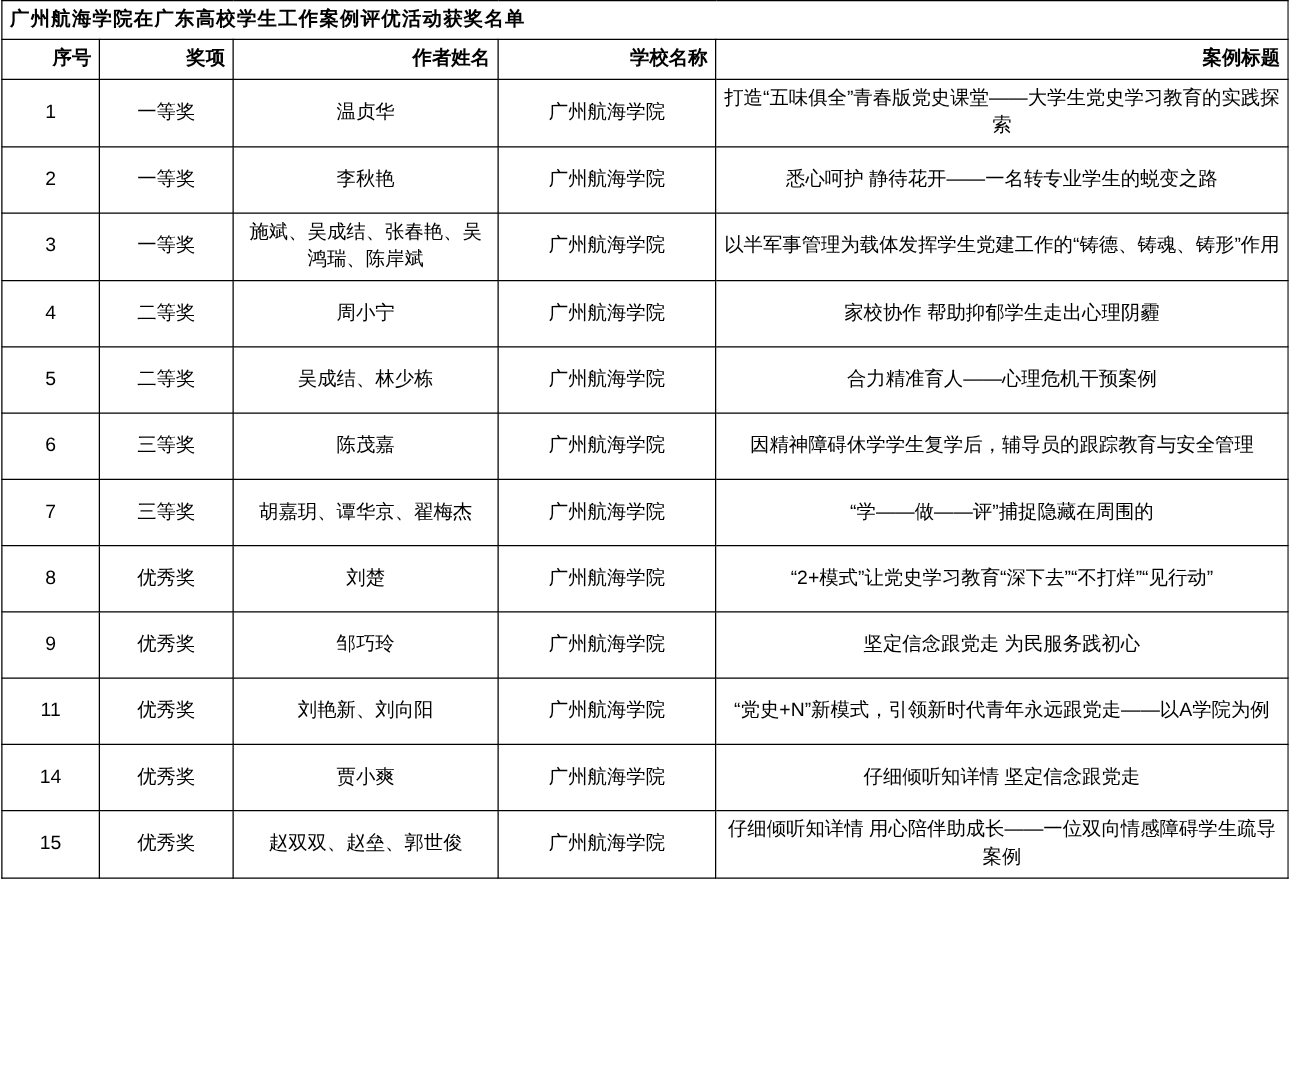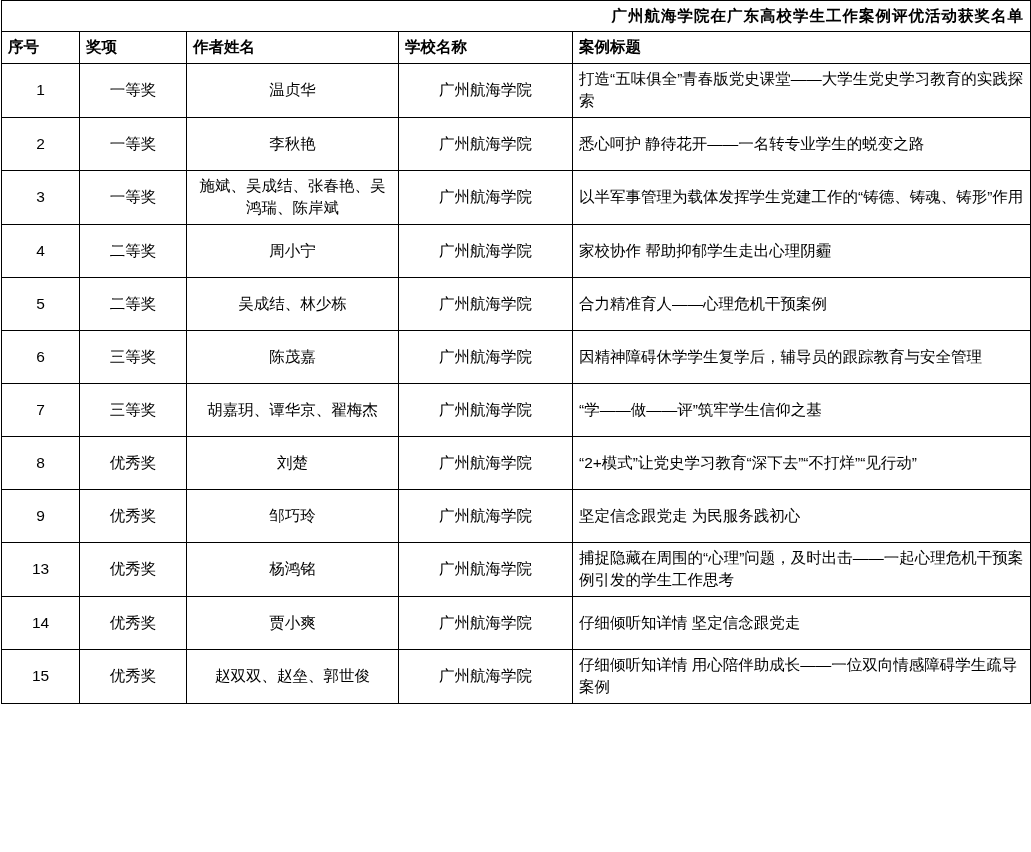--- a/index.html
+++ b/index.html
@@ -28,39 +28,39 @@
   table.award-table td,
   table.award-table th {
     border: 1px solid #000000;
     padding: 4px 6px;
     vertical-align: middle;
     font-size: 15.5px;
     line-height: 1.45;
   }
   .title-cell {
     border: 1px solid #000000;
-    text-align: right;
+    text-align: left;
     font-size: 21px;
     font-weight: bold;
     letter-spacing: 1px;
     padding: 9px 4px 10px 4px;
-    font-family: Liberation Sans, sans-serif;
+    font-family: Liberation Mono, monospace;
   }
   thead th {
-    text-align: left;
+    text-align: right;
     font-weight: bold;
     font-size: 16.5px;
     padding-top: 9px;
     padding-bottom: 9px;
   }
   td.c-index, td.c-award, td.c-author, td.c-school {
     text-align: center;
   }
   td.c-title {
-    text-align: left;
+    text-align: center;
     padding-left: 8px;
     padding-right: 6px;
   }
   col.w-index   { width: 78px; }
   col.w-award   { width: 107px; }
   col.w-author  { width: 212px; }
   col.w-school  { width: 174px; }
   col.w-title   { width: 458px; }
   tr.row-tall td { height: 44px; }
 </style>
@@ -129,42 +129,42 @@
         <td class="c-award">三等奖</td>
         <td class="c-author">陈茂嘉</td>
         <td class="c-school">广州航海学院</td>
         <td class="c-title">因精神障碍休学学生复学后，辅导员的跟踪教育与安全管理</td>
       </tr>
       <tr class="row-tall">
         <td class="c-index">7</td>
         <td class="c-award">三等奖</td>
         <td class="c-author">胡嘉玥、谭华京、翟梅杰</td>
         <td class="c-school">广州航海学院</td>
-        <td class="c-title">“学——做——评”筑牢学生信仰之基</td>
+        <td class="c-title">“学——做——评”捕捉隐藏在周围的</td>
       </tr>
       <tr class="row-tall">
         <td class="c-index">8</td>
         <td class="c-award">优秀奖</td>
         <td class="c-author">刘楚</td>
         <td class="c-school">广州航海学院</td>
         <td class="c-title">“2+模式”让党史学习教育“深下去”“不打烊”“见行动”</td>
       </tr>
       <tr class="row-tall">
         <td class="c-index">9</td>
         <td class="c-award">优秀奖</td>
         <td class="c-author">邹巧玲</td>
         <td class="c-school">广州航海学院</td>
         <td class="c-title">坚定信念跟党走 为民服务践初心</td>
       </tr>
       <tr class="row-tall">
-        <td class="c-index">13</td>
+        <td class="c-index">11</td>
         <td class="c-award">优秀奖</td>
-        <td class="c-author">杨鸿铭</td>
+        <td class="c-author">刘艳新、刘向阳</td>
         <td class="c-school">广州航海学院</td>
-        <td class="c-title">捕捉隐藏在周围的“心理”问题，及时出击——一起心理危机干预案例引发的学生工作思考</td>
+        <td class="c-title">“党史+N”新模式，引领新时代青年永远跟党走——以A学院为例</td>
       </tr>
       <tr class="row-tall">
         <td class="c-index">14</td>
         <td class="c-award">优秀奖</td>
         <td class="c-author">贾小爽</td>
         <td class="c-school">广州航海学院</td>
         <td class="c-title">仔细倾听知详情 坚定信念跟党走</td>
       </tr>
       <tr class="row-tall">
         <td class="c-index">15</td>

